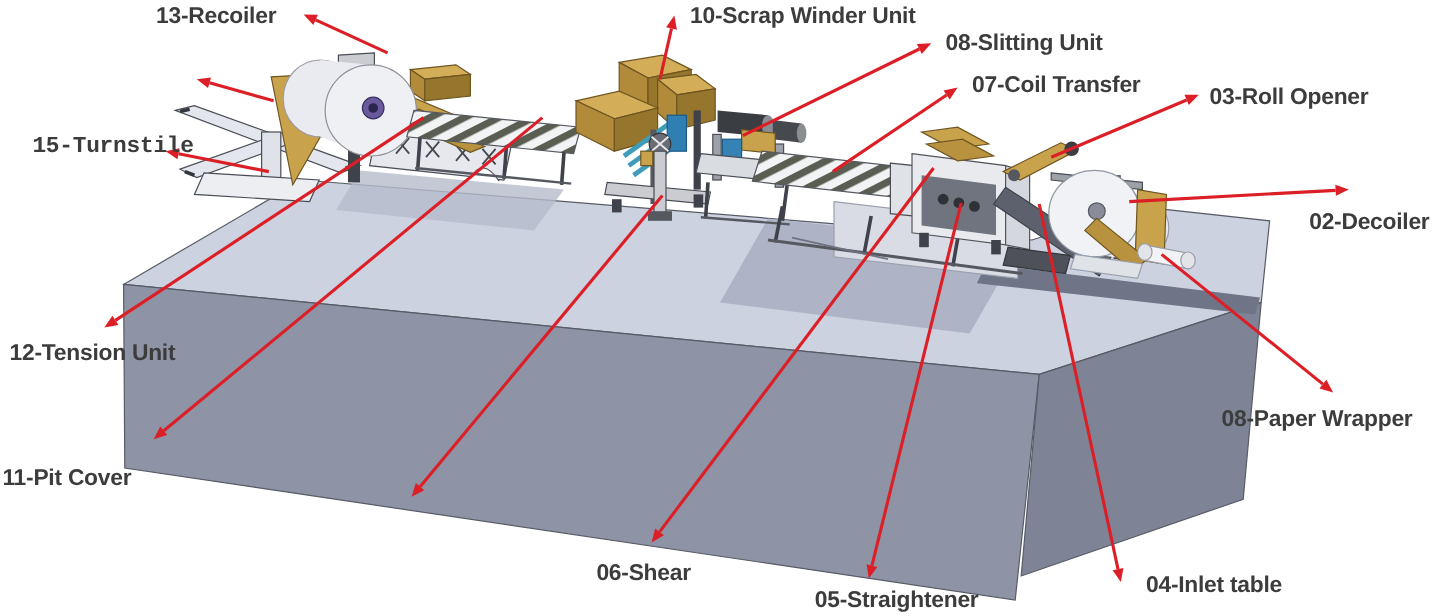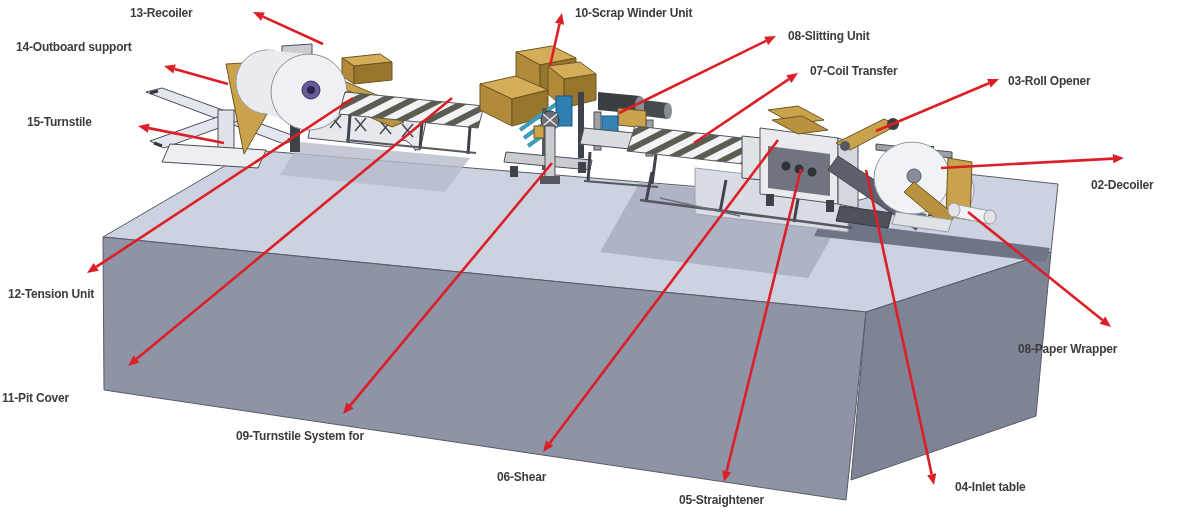--- a/index.html
+++ b/index.html
@@ -1,19 +1,19 @@
 <!DOCTYPE html>
 <html><head>
 <meta charset="utf-8">
 <style>
   html,body{margin:0;padding:0;background:#ffffff;}
   #stage{position:relative;width:1200px;height:513px;background:#ffffff;overflow:hidden;
          font-family:"Liberation Sans",sans-serif;}
   #machine-svg{position:absolute;left:0;top:0;}
-  .ann-label{position:absolute;font-weight:700;font-size:12px;line-height:27px;
+  .ann-label{position:absolute;font-weight:700;font-size:19px;line-height:27px;
              color:#3c3c3c;white-space:nowrap;letter-spacing:-0.2px;z-index:5;}
   .ann-label.center{text-align:center;white-space:normal;}
 </style>
 </head>
 <body>
 
 <div id="stage">
 
 <svg id="machine-svg" width="1200" height="513" viewBox="0 0 1200 513">
   <defs>
@@ -252,20 +252,19 @@
 </svg>
 
 <div class="ann-label" style="left: 1018px; top: 336px;"><span>08-Paper Wrapper</span></div>
     <div class="ann-label" style="left: 1091px; top: 172px;"><span>02-Decoiler</span></div>
     <div class="ann-label" style="left: 1008px; top: 68px;"><span>03-Roll Opener</span></div>
     <div class="ann-label" style="left: 955px; top: 474px;"><span>04-Inlet table</span></div>
     <div class="ann-label" style="left: 643px; top: 487px; margin-left: 36px;"><span>05-Straightener</span></div>
     <div class="ann-label" style="left: 497px; top: 464px;"><span>06-Shear</span></div>
     <div class="ann-label" style="left: 810px; top: 58px;"><span>07-Coil Transfer</span></div>
     <div class="ann-label" style="left: 788px; top: 23px;"><span>08-Slitting Unit</span></div>
-    <div class="ann-label center" style="left: 178px; top: 423px; width: 244px;"><span>09-Turnstile System for</span><br></div>
+    <div class="ann-label center" style="left: 178px; top: 423px; width: 244px;"><br></div>
     <div class="ann-label" style="left: 575px; top: 0px;"><span>10-Scrap Winder Unit</span></div>
     <div class="ann-label" style="left: 2px; top: 360px; margin-top: 25px;"><span>11-Pit Cover</span></div>
     <div class="ann-label" style="left: 8px; top: 281px;"><span>12-Tension Unit</span></div>
     <div class="ann-label" style="left: 130px; top: 0px;"><span>13-Recoiler</span></div>
-    <div class="ann-label" style="left: 16px; top: 34px;"><span>14-Outboard support</span></div>
-    <div class="ann-label" style="left: 27px; top: 109px;"><span>15-Turnstile</span></div>
+    <div class="ann-label" style="left: 27px; top: 109px; font-family: Liberation Mono, monospace;"><span>15-Turnstile</span></div>
   </div>
 
 </body></html>

